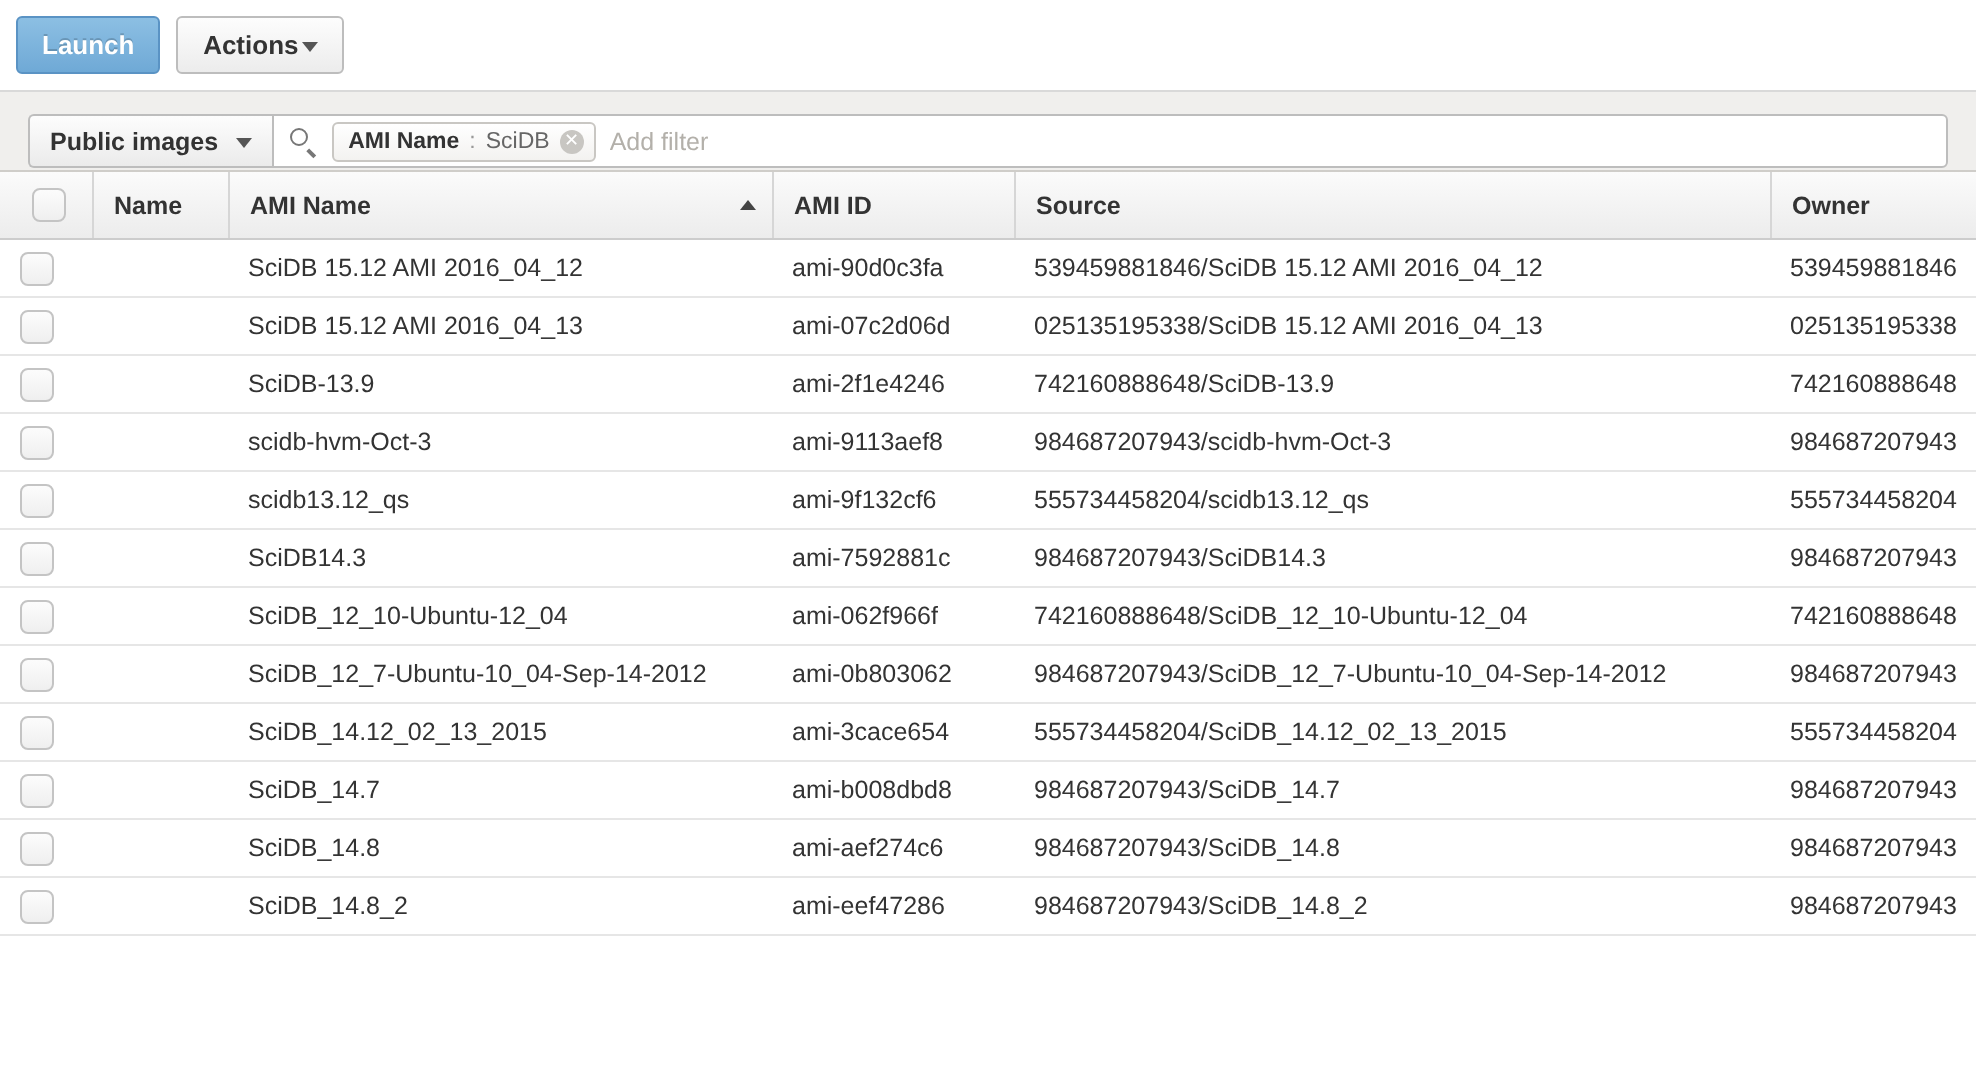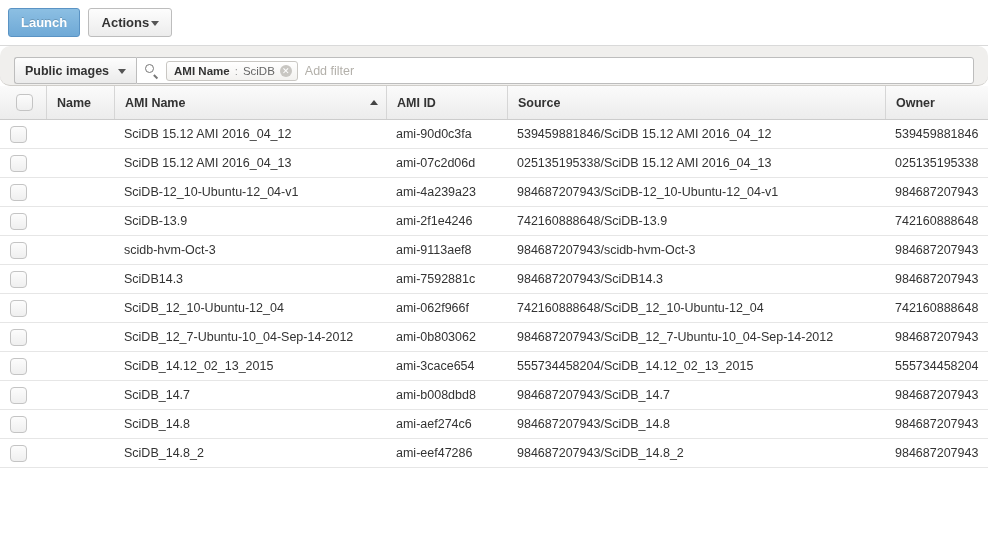--- a/index.html
+++ b/index.html
@@ -68,21 +68,20 @@
 
   
   .filterbar {
     height: 40px;
     box-sizing: border-box;
     background: #f0efed;
     border-bottom: 1px solid #cfcdc9;
     display: flex;
     align-items: center;
     padding: 10px 0 0 14px;
-    border-radius: 10px;
   }
   .scope-select {
     box-sizing: border-box;
     height: 27px;
     border: 1px solid #bdbdbd;
     border-right: none;
     border-radius: 3px 0 0 3px;
     background: linear-gradient(to bottom, #fdfdfd 0%, #ebebeb 100%);
     display: inline-flex;
     align-items: center;
@@ -330,50 +329,50 @@
         <td>SciDB 15.12 AMI 2016_04_13</td>
         <td>ami-07c2d06d</td>
         <td>025135195338/SciDB 15.12 AMI 2016_04_13</td>
         <td>025135195338</td>
       </tr>
       <tr>
         <td class="cell-check">
           <span class="cb"></span>
         </td>
         <td></td>
-        <td>SciDB-12_10-Ubuntu-12_04-v1</td>
-        <td>ami-4a239a23</td>
-        <td>984687207943/SciDB-12_10-Ubuntu-12_04-v1</td>
-        <td>984687207943</td>
-      </tr>
-      <tr>
-        <td class="cell-check">
-          <span class="cb"></span>
-        </td>
-        <td></td>
         <td>SciDB-13.9</td>
         <td>ami-2f1e4246</td>
         <td>742160888648/SciDB-13.9</td>
         <td>742160888648</td>
       </tr>
       <tr>
         <td class="cell-check">
           <span class="cb"></span>
         </td>
         <td></td>
         <td>scidb-hvm-Oct-3</td>
         <td>ami-9113aef8</td>
         <td>984687207943/scidb-hvm-Oct-3</td>
         <td>984687207943</td>
       </tr>
       <tr>
         <td class="cell-check">
           <span class="cb"></span>
         </td>
         <td></td>
+        <td>scidb13.12_qs</td>
+        <td>ami-9f132cf6</td>
+        <td>555734458204/scidb13.12_qs</td>
+        <td>555734458204</td>
+      </tr>
+      <tr>
+        <td class="cell-check">
+          <span class="cb"></span>
+        </td>
+        <td></td>
         <td>SciDB14.3</td>
         <td>ami-7592881c</td>
         <td>984687207943/SciDB14.3</td>
         <td>984687207943</td>
       </tr>
       <tr>
         <td class="cell-check">
           <span class="cb"></span>
         </td>
         <td></td>

